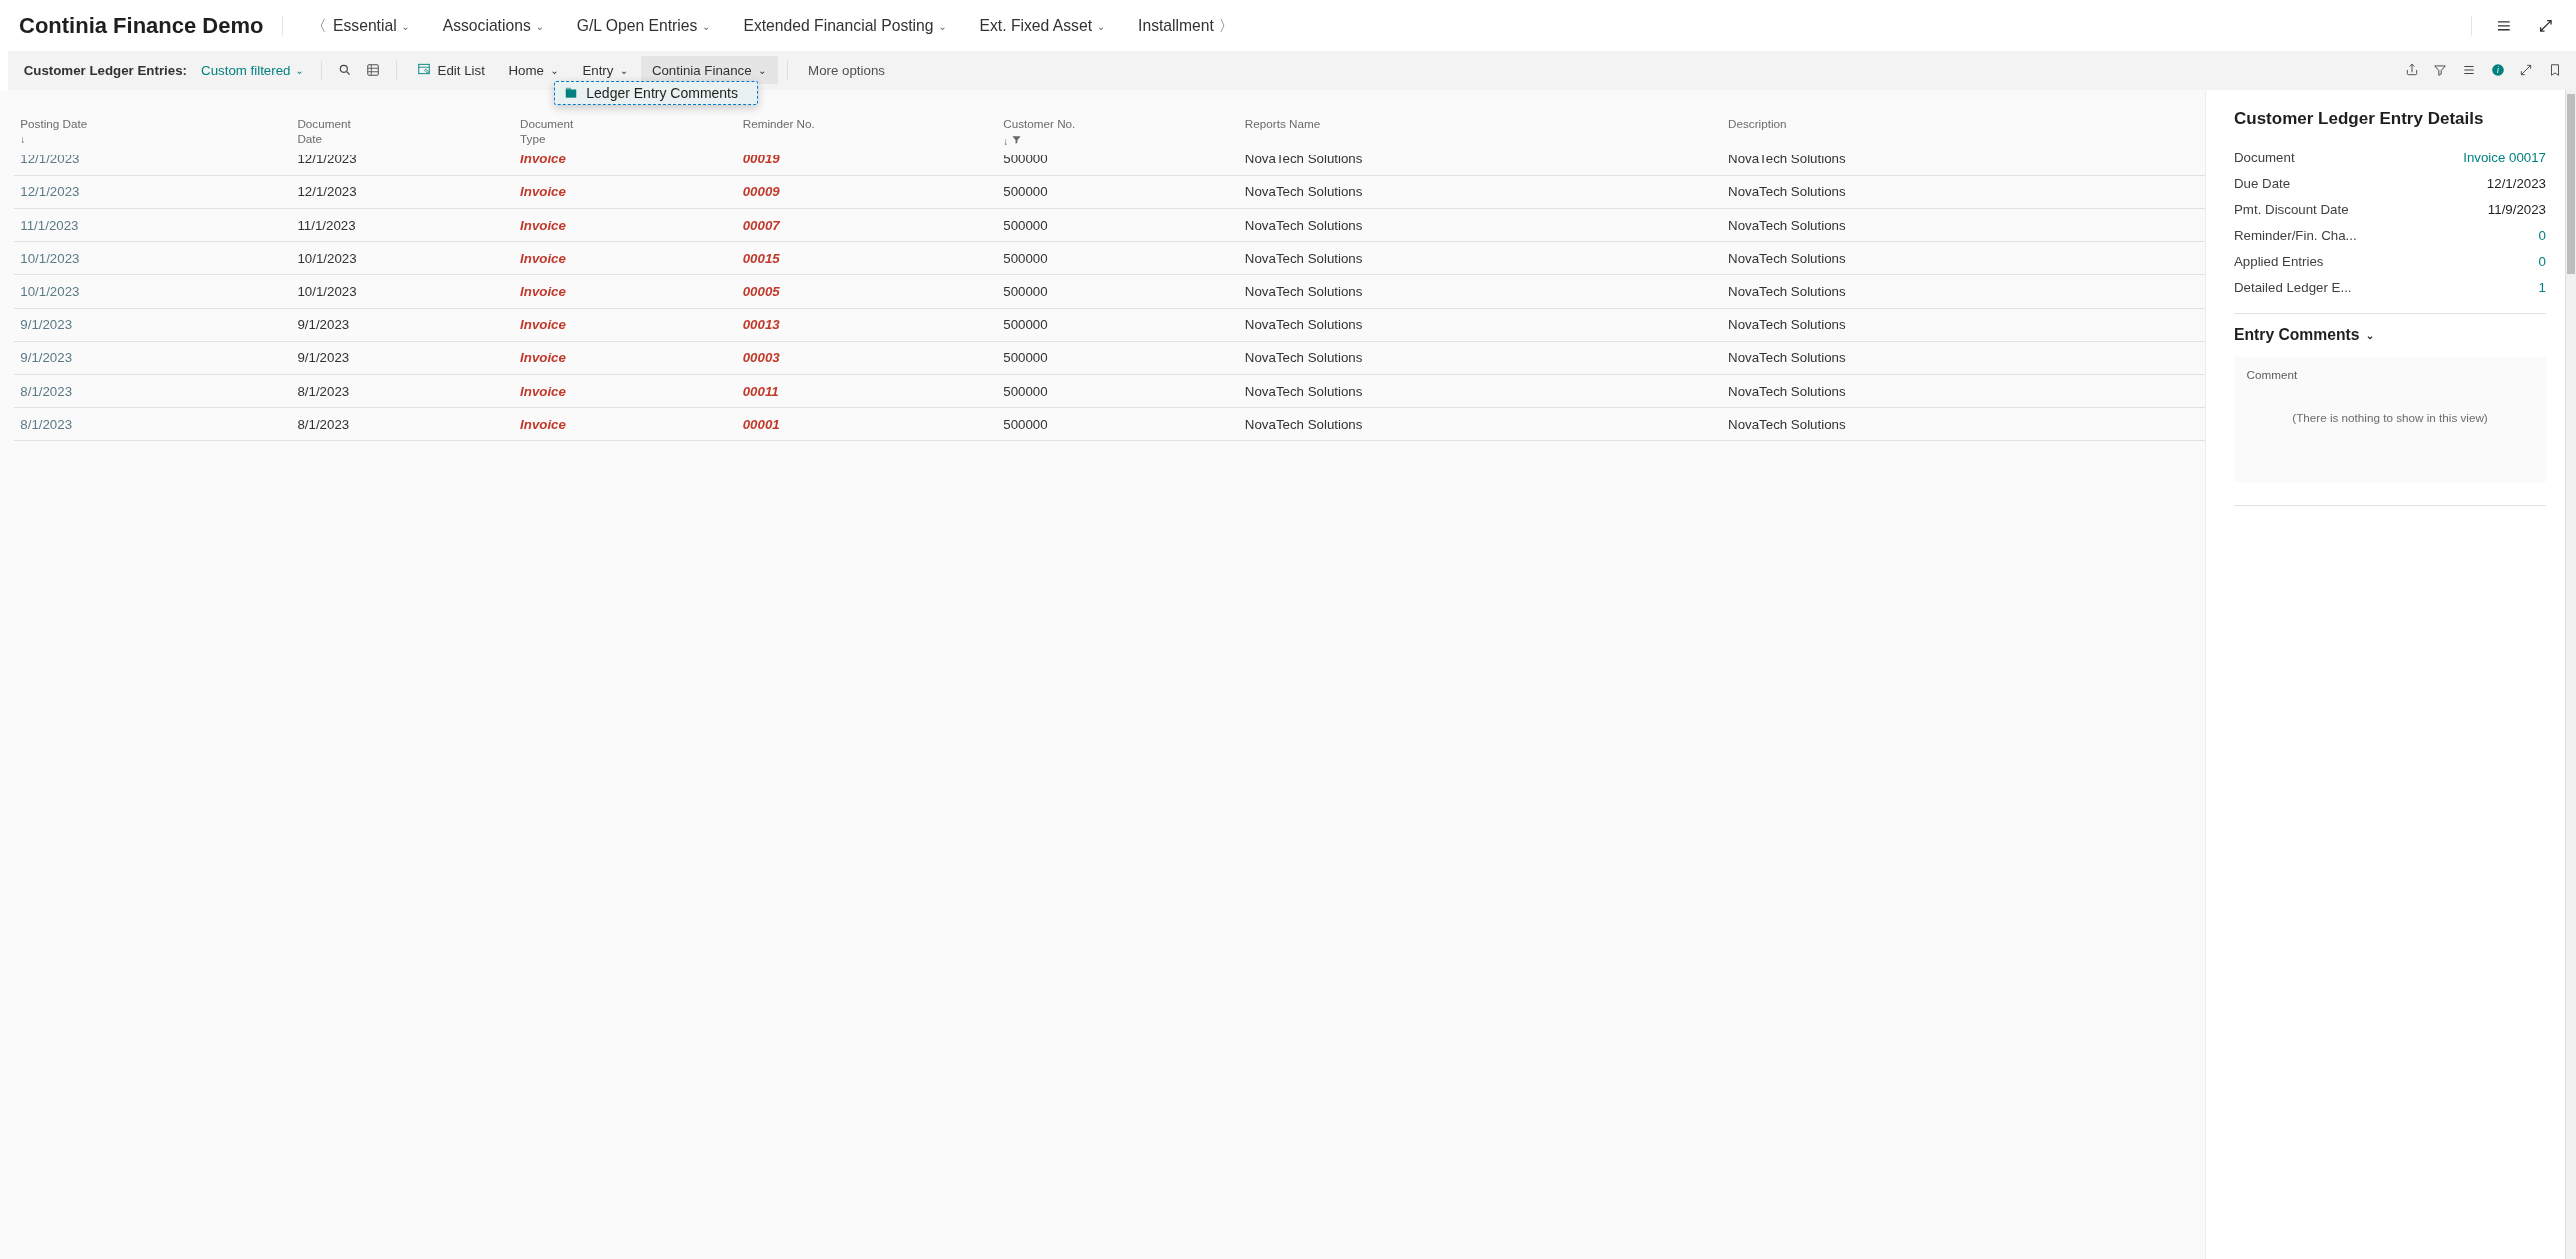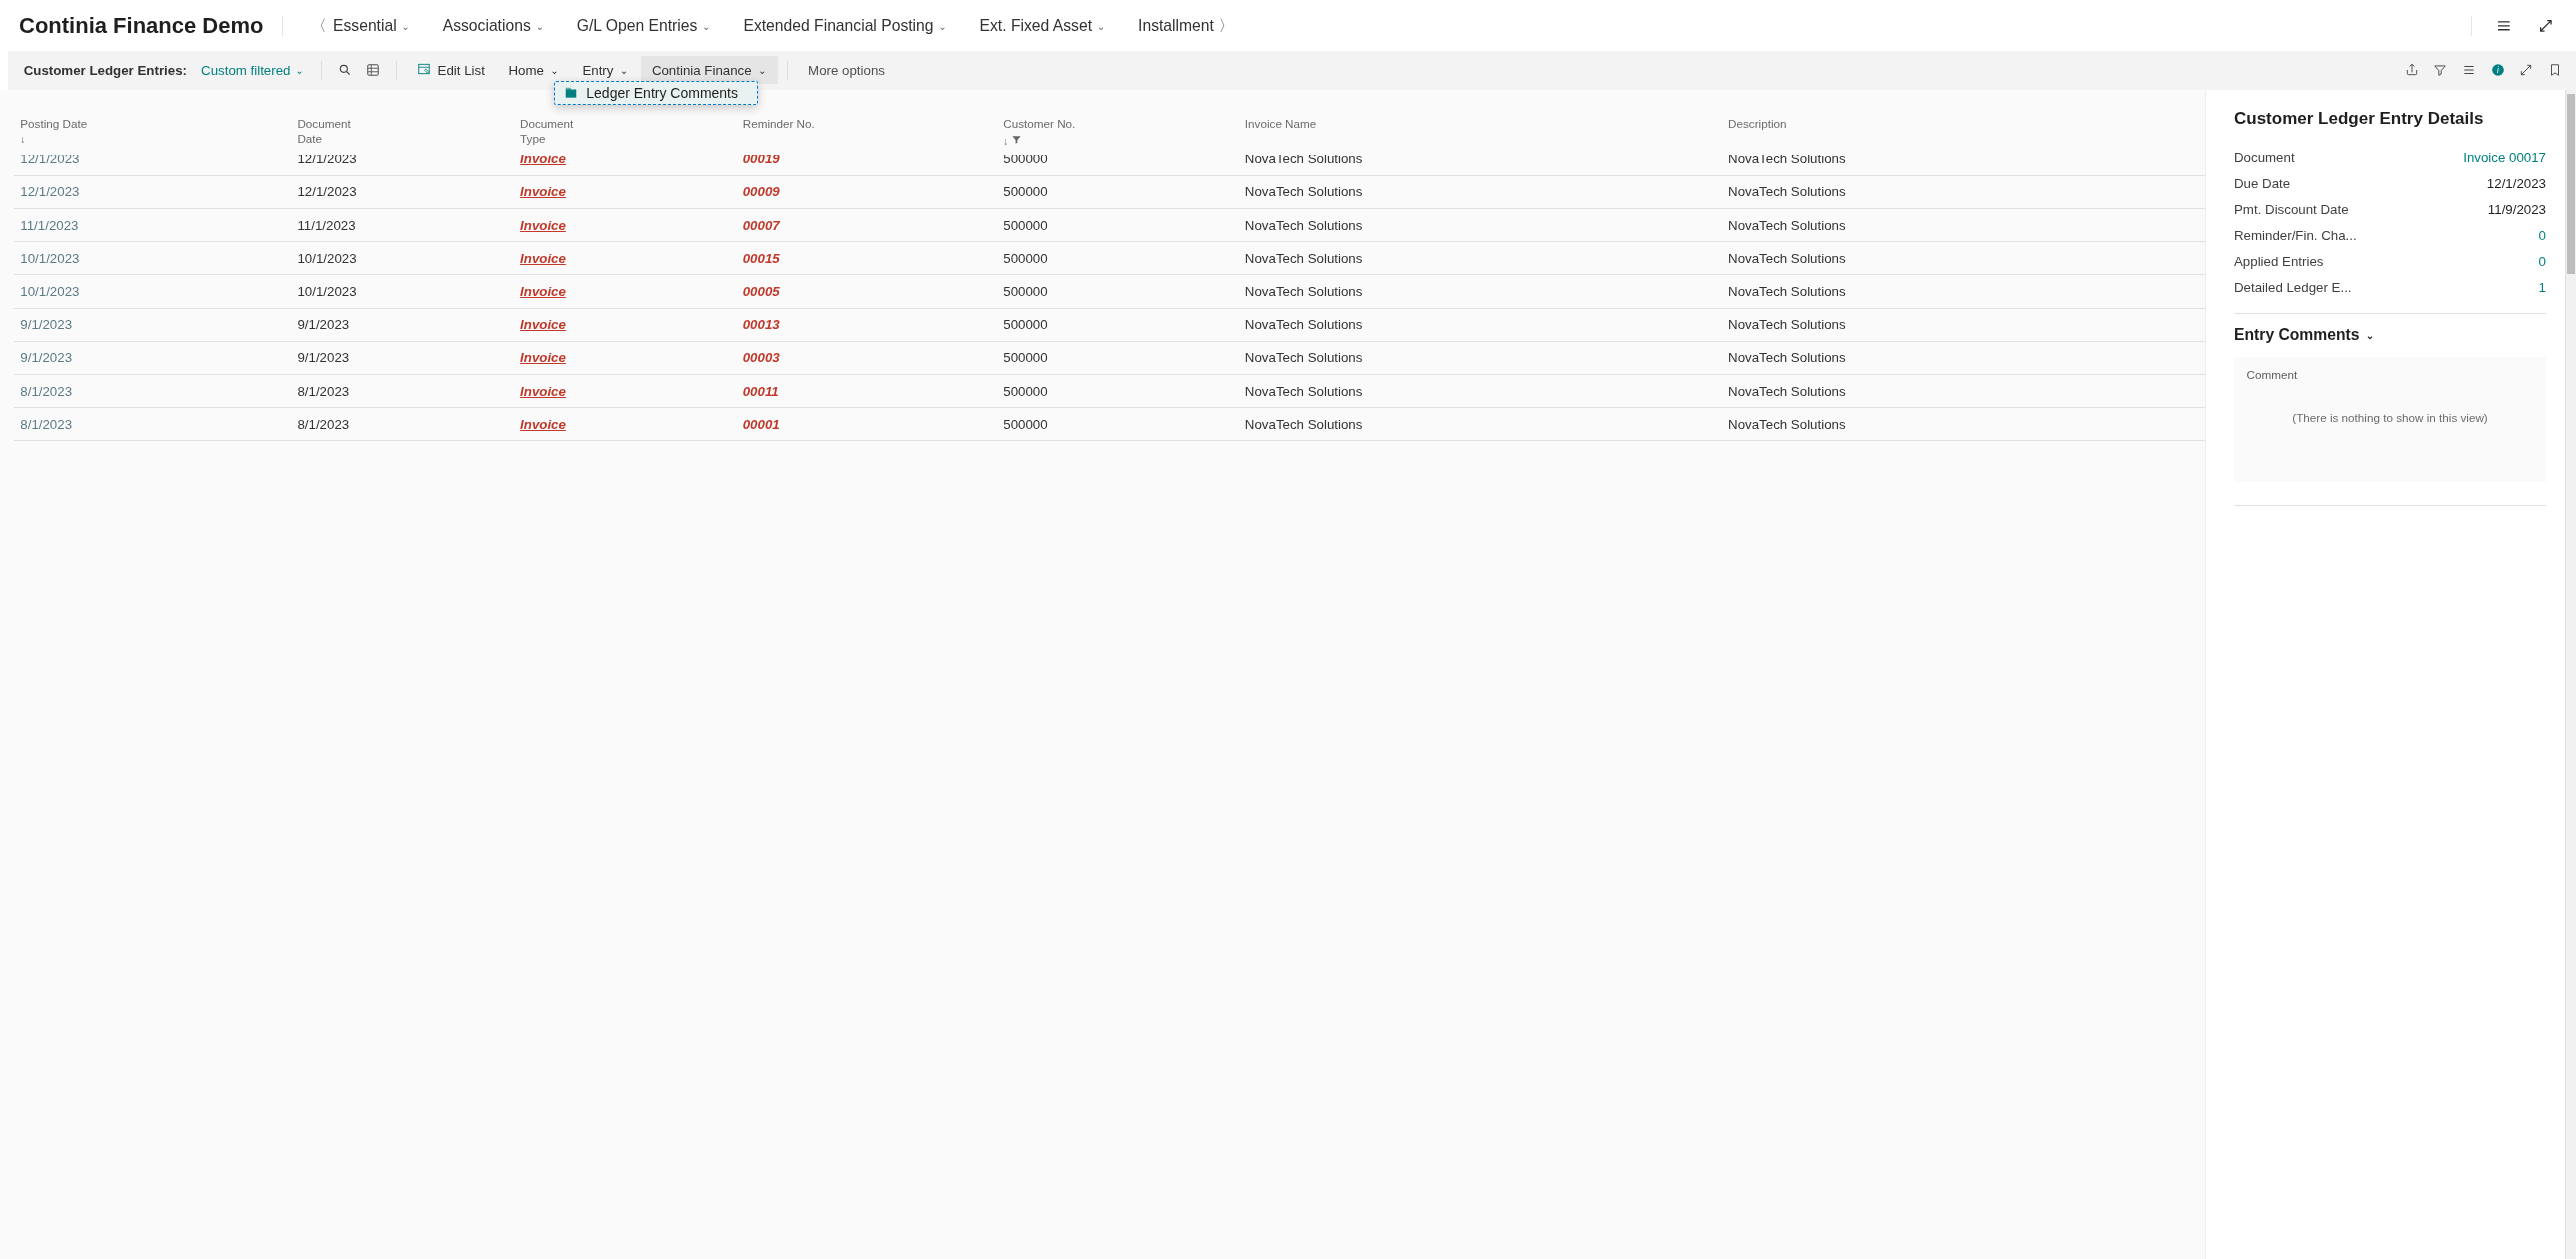--- a/index.html
+++ b/index.html
@@ -72,21 +72,21 @@
     background:#fafafa;position:sticky;top:12px;
   }
   .grid thead th .sort{display:block;margin-top:1.6px;font-size:10.2px;color:#666;}
   .grid tbody td{
     padding:8.6px 9.4px 8.6px 6.3px;font-size:13.3px;border-bottom:0.8px solid var(--border);
     white-space:nowrap;color:#323232;
   }
   .grid tbody tr.selected{background:var(--row-selected);}
   .grid tbody tr.selected td{border-bottom-color:#d6ece8;}
   .link-date{color:var(--link-blue);cursor:pointer;}
-  .doc-type{color:var(--link-red);font-weight:700;font-style:italic;cursor:pointer;text-decoration:underline;}
+  .doc-type{color:var(--link-red);font-weight:700;font-style:italic;cursor:pointer;}
   .doc-no{color:var(--link-red);font-weight:700;font-style:italic;cursor:pointer;}
   .custno.sel{border-bottom:0.8px dashed #555;}
   .row-actions{display:inline-block;color:#444;cursor:pointer;font-size:14px;line-height:1;padding-left:11px;}
   .col-posting{width:117px;}
   .col-docdate{width:94px;}
   .col-doctype{width:94px;}
   .col-docno{width:110px;}
   .col-custno{width:102px;}
   .col-custname{width:204px;}
   .col-desc{width:204px;}
@@ -268,21 +268,21 @@
               <span>Customer No.</span>
               <span class="sort">↓ 
                 <span class="filter-icon">
                   <svg viewBox="0 0 24 24">
                       <path d="M3 5h18l-7 8v6l-4 2v-8z" fill="currentColor"></path>
                     </svg>
                 </span>
               </span>
             </th>
             <th class="col-custname">
-              <span>Invoice Name</span>
+              <span>Reports Name</span>
             </th>
             <th class="col-desc">
               <span>Description</span>
             </th>
           </tr>
         </thead>
         <tbody id="grid-body">
             <tr>
               <td><span class="link-date">12/1/2023</span></td>
               <td>12/1/2023</td>

